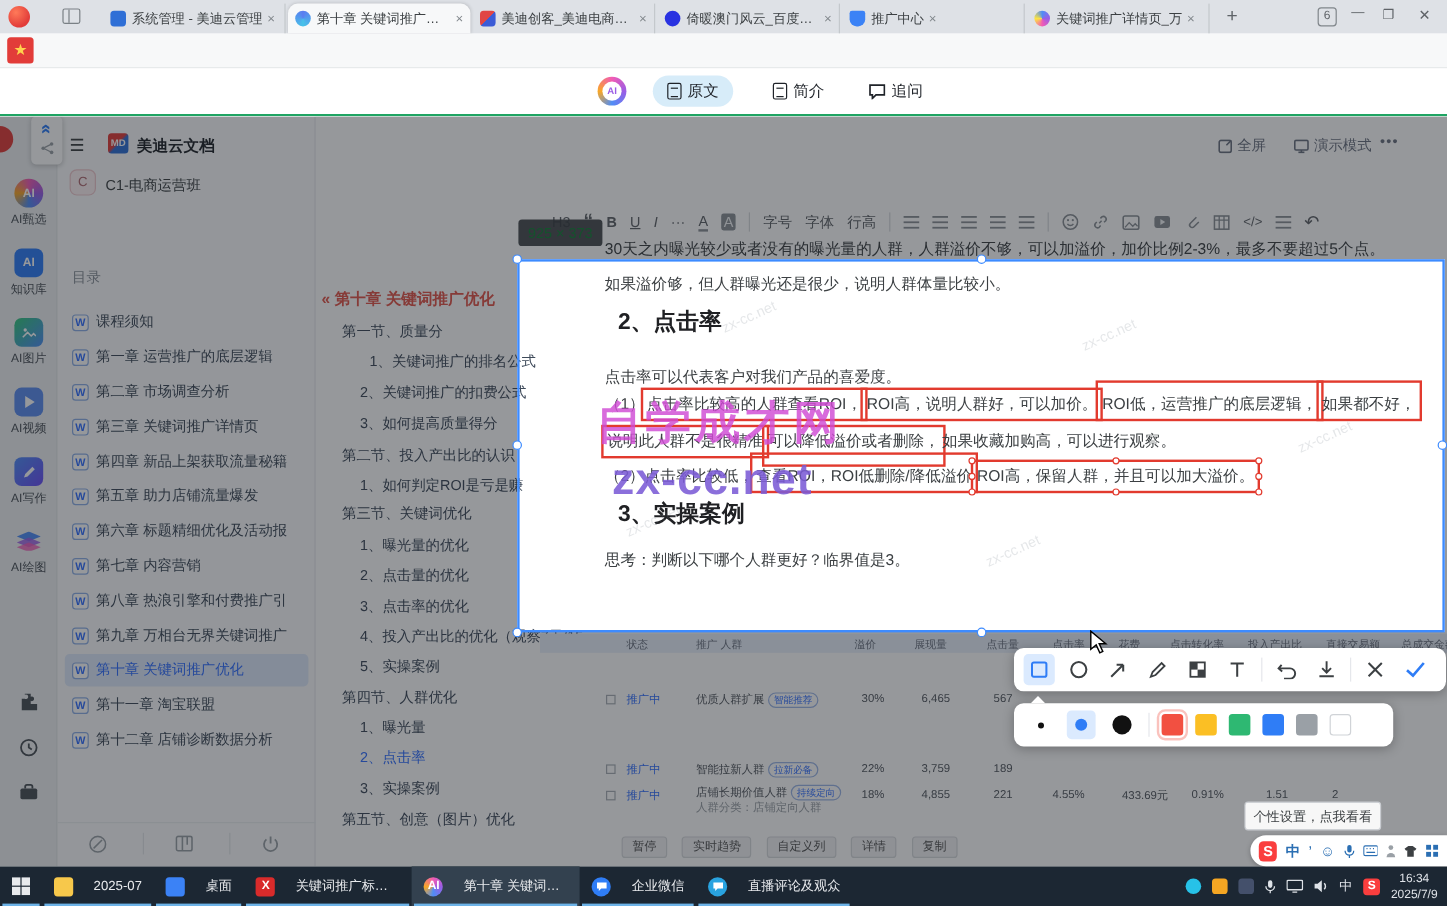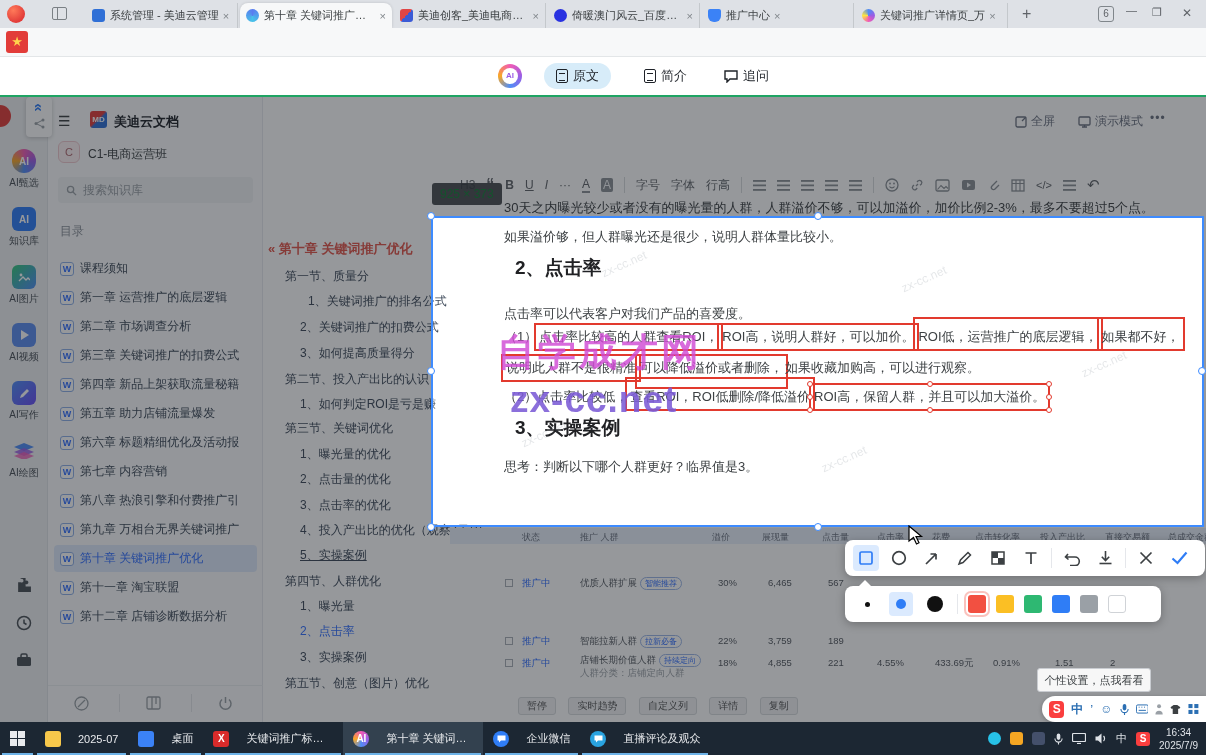--- a/index.html
+++ b/index.html
@@ -283,43 +283,36 @@
           <path d="M3 5 L8 2.5 M3 6 L8 8.5" stroke="#9aa0a6" stroke-width="1"></path>
         </svg>
     </div>
 
     <div id="docpanel">
       <div class="abs" style="left:10px;top:16px;font-size:14px;color:#3c4043;">☰</div>
       <div class="abs" style="left:42px;top:14px;width:17px;height:17px;background:linear-gradient(135deg,#e23c39 45%,#2f6fd6 55%);border-radius:3px;color:#fff;font-size:8px;font-weight:bold;text-align:center;line-height:17px;">MD</div>
       <div class="abs" style="left:66px;top:16px;font-size:13px;font-weight:bold;color:#1f2329;">美迪云文档</div>
       <div class="abs" style="left:10px;top:44px;width:22px;height:22px;border-radius:6px;background:#fdf1f2;border:1px solid #efc9ce;color:#b06a72;font-size:11px;text-align:center;line-height:20px;">C</div>
       <div class="abs" style="left:40px;top:49px;font-size:12px;color:#3c4043;">C1-电商运营班</div>
-      <div class="abs row" style="left:10px;top:80px;width:195px;height:26px;background:#f1f3f5;border-radius:4px;padding:0 8px;gap:6px;">
-        <svg width="11" height="11" viewBox="0 0 12 12">
-            <circle cx="5" cy="5" r="3.4" fill="none" stroke="#9aa0a6" stroke-width="1.4"></circle>
-            <path d="M7.6 7.6 L11 11" stroke="#9aa0a6" stroke-width="1.4"></path>
-          </svg>
-        <span style="font-size:12px;color:#9aa0a6;">搜索知识库</span>
-      </div>
       <div class="abs" style="left:12px;top:126px;font-size:12px;color:#8a9099;">目录</div>
       <div class="docitem" style="top:158px;">
           <span class="wico">W</span>
           <span class="ell">课程须知</span>
         </div>
       <div class="docitem" style="top:187px;">
           <span class="wico">W</span>
           <span class="ell">第一章 运营推广的底层逻辑</span>
         </div>
       <div class="docitem" style="top:216px;">
           <span class="wico">W</span>
           <span class="ell">第二章 市场调查分析</span>
         </div>
       <div class="docitem" style="top:245px;">
           <span class="wico">W</span>
-          <span class="ell">第三章 关键词推广的扣费公式</span>
+          <span class="ell">第三章 关键词推广详情页</span>
         </div>
       <div class="docitem" style="top:274px;">
           <span class="wico">W</span>
           <span class="ell">第四章 新品上架获取流量秘籍</span>
         </div>
       <div class="docitem" style="top:303px;">
           <span class="wico">W</span>
           <span class="ell">第五章 助力店铺流量爆发</span>
         </div>
       <div class="docitem" style="top:332px;">
@@ -390,21 +383,21 @@
       <div class="tocitem" style="left:308px;top:196px;">1、关键词推广的排名公式</div>
       <div class="tocitem" style="left:300px;top:222px;">2、关键词推广的扣费公式</div>
       <div class="tocitem" style="left:300px;top:248px;">3、如何提高质量得分</div>
       <div class="tocitem" style="left:285px;top:274px;">第二节、投入产出比的认识</div>
       <div class="tocitem" style="left:300px;top:299px;">1、如何判定ROI是亏是赚</div>
       <div class="tocitem" style="left:285px;top:323px;">第三节、关键词优化</div>
       <div class="tocitem" style="left:300px;top:349px;">1、曝光量的优化</div>
       <div class="tocitem" style="left:300px;top:374px;">2、点击量的优化</div>
       <div class="tocitem" style="left:300px;top:400px;">3、点击率的优化</div>
       <div class="tocitem" style="left:300px;top:425px;">4、投入产出比的优化（观察7天/15</div>
-      <div class="tocitem" style="left:300px;top:450px;text-decoration:underline;">5、实操案例</div>
+      <div class="tocitem" style="left:300px;top:450px;">5、实操案例</div>
       <div class="tocitem" style="left:285px;top:476px;">第四节、人群优化</div>
       <div class="tocitem" style="left:300px;top:501px;">1、曝光量</div>
       <div class="tocitem on" style="left:300px;top:526px;">2、点击率</div>
       <div class="tocitem" style="left:300px;top:552px;">3、实操案例</div>
       <div class="tocitem" style="left:285px;top:578px;">第五节、创意（图片）优化</div>
     </div>
 
     <div id="edtoolbar">
       <span>H3</span>
       <span style="font-size:16px;font-weight:bold;">“</span>

